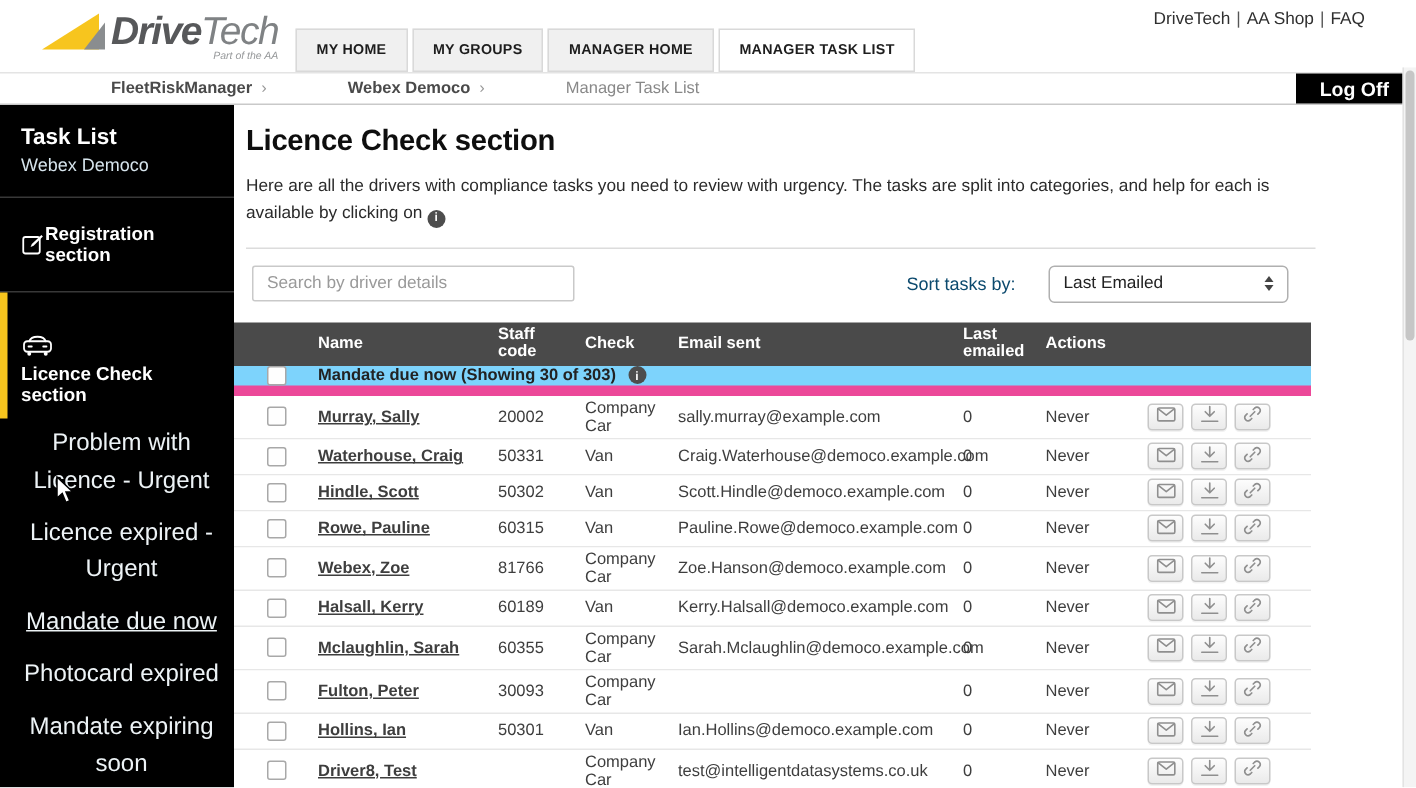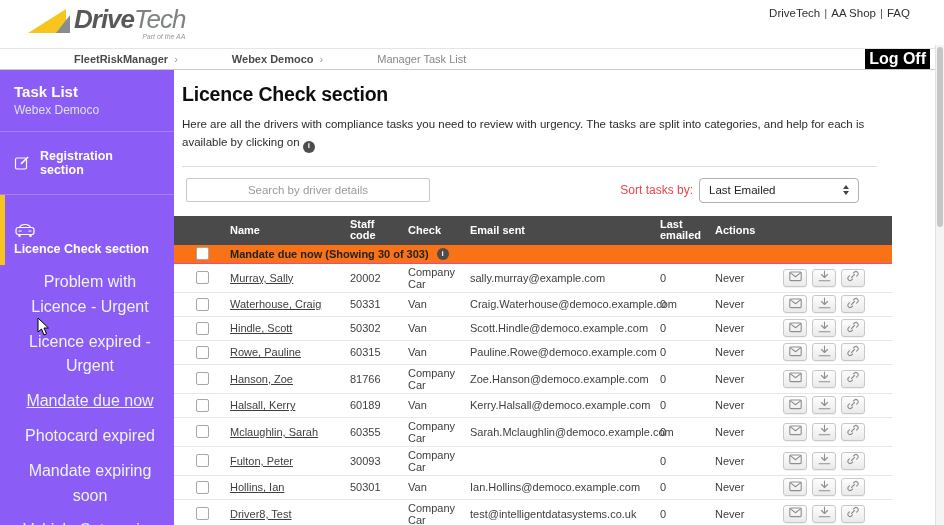--- a/index.html
+++ b/index.html
@@ -26,81 +26,81 @@
   .top-link { cursor: pointer; }
   .tl-sep { color: #555; margin: 0 4px; }
 
   
   .breadcrumb-bar { position: relative; height: 22px; border-top: 1px solid #e4e4e4;
                     border-bottom: 1px solid #c9c9c9; display: flex; align-items: center;
                     padding-left: 26px; font-size: 11px; background: #fff; }
   .bc-item { color: #4a4a4a; font-weight: 700; cursor: pointer; padding-left: 48px; }
   .bc-item.current { color: #888; font-weight: 400; }
   .bc-sep { color: #999; margin: 0 6px; }
-  .logoff { position: absolute; right: 14px; top: 0px; height: 20px; background: #000; color: #fff;
-            font-size: 16px; font-weight: 700; padding: 0 4px; border: none; cursor: pointer;
+  .logoff { position: absolute; right: 2px; top: 0px; height: 20px; background: #000; color: #fff;
+            font-size: 13px; font-weight: 700; padding: 0 16px; border: none; cursor: pointer;
             font-family: "Liberation Sans", sans-serif; }
 
   
   .content { display: flex; height: 455px; }
 
   
-  .sidebar { position: relative; width: 174px; flex-shrink: 0; background: #8b5cf6; color: #fff; }
+  .sidebar { position: relative; width: 156px; flex-shrink: 0; background: #000000; color: #fff; }
   .sb-head { padding: 13px 14px 14px; border-bottom: 1px solid rgba(255,255,255,.22); }
   .sb-title { font-size: 15px; font-weight: 700; }
   .sb-subtitle { font-size: 12px; color: #d6e4ec; margin-top: 3px; }
   .sb-item { padding: 17px 14px; border-bottom: 1px solid rgba(255,255,255,.22);
-             display: flex; align-items: center; gap: 10px; font-size: 12.5px; font-weight: 700; cursor: pointer; }
+             display: flex; align-items: center; font-size: 12.5px; font-weight: 700; cursor: pointer; }
   .sb-item-active { position: relative; padding: 10px 14px 9px; border-bottom: none; cursor: pointer; }
   .sb-item-active::before { content: ""; position: absolute; left: 0; top: 0; bottom: 0; width: 5px; background: #f7c51e; }
   .sb-item-active .car { margin-left: 2px; }
   .sb-active-label { display: block; font-size: 12.5px; font-weight: 700; margin-top: 4px; }
   .sb-sub { list-style: none; margin-top: 5px; padding: 0 8px 0 14px; }
   .sb-sub li { font-size: 16px; line-height: 1.55; margin-bottom: 10px; color: #edf3f6; cursor: pointer; text-align: center; }
   .sb-sub li.underline { text-decoration: underline; }
   .cursor-svg { position: absolute; left: 37px; top: 247px; pointer-events: none; }
 
   
   .main { position: relative; flex: 1; background: #fff; overflow: hidden; }
   .page-title { margin: 13px 0 0 8px; font-size: 19.5px; font-weight: 800; color: #0e0e0e; letter-spacing: -.2px; }
   .desc { margin: 9px 70px 0 8px; font-size: 11.5px; line-height: 1.6; color: #2b2b2b; }
   .info-dot { display: inline-flex; width: 12px; height: 12px; border-radius: 50%; background: #4d4d4d;
               color: #fff; font-size: 8px; font-weight: 700; align-items: center; justify-content: center;
               vertical-align: -2px; cursor: pointer; font-style: normal; }
   .rule { border: none; border-top: 1px solid #dcdcdc; margin: 13px 67px 0 8px; }
 
   .controls { display: flex; align-items: center; margin: 11px 85px 0 12px; }
-  .search-input { width: 244px; height: 24px; border: 1px solid #c9c9c9; border-radius: 2px;
-                  padding: 0 9px; font-size: 11.5px; color: #333; font-family: "Liberation Sans", sans-serif; text-align: center; }
+  .search-input { width: 215px; height: 24px; border: 1px solid #c9c9c9; border-radius: 2px;
+                  padding: 0 9px; font-size: 11.5px; color: #333; font-family: "Liberation Sans", sans-serif; }
   .search-input::placeholder { color: #9a9a9a; }
   .ctrl-spacer { flex: 1; }
-  .sort-label { font-size: 12px; color: #ef4444; margin-right: 6px; white-space: nowrap; }
+  .sort-label { font-size: 12px; color: #0c4a6e; margin-right: 22px; white-space: nowrap; }
   .sortbox { width: 160px; height: 25px; border: 1px solid #b0b0b0; border-radius: 4px; background: #fff;
              display: flex; align-items: center; justify-content: space-between; padding: 0 9px;
              font-size: 11.5px; color: #222; cursor: pointer; }
   .sort-arrows { display: flex; flex-direction: column; gap: 2px; }
   .tri-up { width: 0; height: 0; border-left: 3px solid transparent; border-right: 3px solid transparent; border-bottom: 4px solid #444; }
   .tri-down { width: 0; height: 0; border-left: 3px solid transparent; border-right: 3px solid transparent; border-top: 4px solid #444; }
 
   
   .table { margin-top: 13px; width: 718px; }
   .grid-cols { display: grid; grid-template-columns: 56px 120px 58px 62px 190px 55px 68px 1fr; }
   .thead { background: #4a4a4a; color: #fff; min-height: 28px; align-items: center;
            font-size: 11px; font-weight: 700; line-height: 11.5px; padding: 3px 0; }
   .thead > div { padding-right: 8px; }
-  .group-row { display: grid; grid-template-columns: 56px 1fr; background: #f97316; min-height: 19px;
-               align-items: center; border-bottom: 1px solid #ec4899; }
+  .group-row { display: grid; grid-template-columns: 56px 1fr; background: #7dd3fc; min-height: 19px;
+               align-items: center; border-bottom: 7px solid #ec4899; }
   .group-label-wrap { display: flex; align-items: center; gap: 8px; font-size: 11px; font-weight: 700; color: #222; }
   .trow { align-items: center; border-bottom: 1px solid #e7e7e7; padding: 2px 0; min-height: 24px;
           font-size: 11px; color: #3e3e3e; background: #fff; }
   .trow > div { padding-right: 8px; }
   .cell-check { display: flex; justify-content: center; padding-right: 0 !important; }
   .cb { appearance: none; -webkit-appearance: none; width: 13px; height: 13px; border: 1px solid #a8a8a8;
         border-radius: 2px; background: #fefefe; cursor: pointer; margin: 0; }
-  .name-link { color: #3e3e3e; text-decoration: underline; cursor: pointer; }
+  .name-link { color: #3e3e3e; text-decoration: underline; cursor: pointer; font-weight: bold; }
   .cell-group { line-height: 12px; }
   .cell-actions { display: flex; gap: 5px; align-items: center; }
   .abtn { width: 24px; height: 18px; border: 1px solid #c8c8c8; border-radius: 3px;
           background: linear-gradient(#fdfdfd, #eaeaea); display: flex; align-items: center;
           justify-content: center; box-shadow: 0 1px 0 rgba(0,0,0,.05); cursor: pointer; padding: 0; }
   .abtn svg { stroke: #8f8f8f; fill: none; stroke-width: 1.1; stroke-linecap: round; stroke-linejoin: round; }
 
   
   .scrollbar { position: absolute; top: 45px; right: 0; bottom: 0; width: 9px; background: #f4f4f4;
                border-left: 1px solid #e3e3e3; }
@@ -122,20 +122,30 @@
         </svg>
       </span>
       <span class="logo-text">
         <span class="brand-line">
           <span class="brand-bold">Drive</span><span class="brand-light">Tech</span>
         </span>
         <span class="tagline">Part of the AA</span>
       </span>
     </div>
 
+    <nav class="tabs">
+
+        <button class="tab">MY HOME</button>
+
+        <button class="tab">MY GROUPS</button>
+
+        <button class="tab">MANAGER HOME</button>
+
+        <button class="tab active">MANAGER TASK LIST</button>
+      </nav>
 
     <div class="top-links">
       <span class="top-link">DriveTech</span><span class="tl-sep">|</span><span class="top-link">AA Shop</span><span class="tl-sep">|</span><span class="top-link">FAQ</span>
     </div>
   </header>
 
   <div class="breadcrumb-bar">
     <span class="bc-item">FleetRiskManager</span>
     <span class="bc-sep">›</span>
     <span class="bc-item">Webex Democo</span>
@@ -393,21 +403,21 @@
                     </svg>
                   </span>
                 </button>
               </div>
             </div>
 
             <div class="trow grid-cols">
               <div class="cell-check">
                 <input type="checkbox" class="cb" style="">
               </div>
-              <div><a class="name-link">Hanson, Zoe</a></div>
+              <div><a class="name-link">Webex, Zoe</a></div>
               <div>81766</div>
               <div class="cell-group">Company Car</div>
               <div>Zoe.Hanson@democo.example.com</div>
               <div>0</div>
               <div>Never</div>
               <div class="cell-actions">
                 <button class="abtn">
                   <span>
                     <svg width="13" height="11" viewBox="0 0 13 11">
                       <rect x="0.8" y="1" width="11.4" height="8.6" rx="1"></rect>

